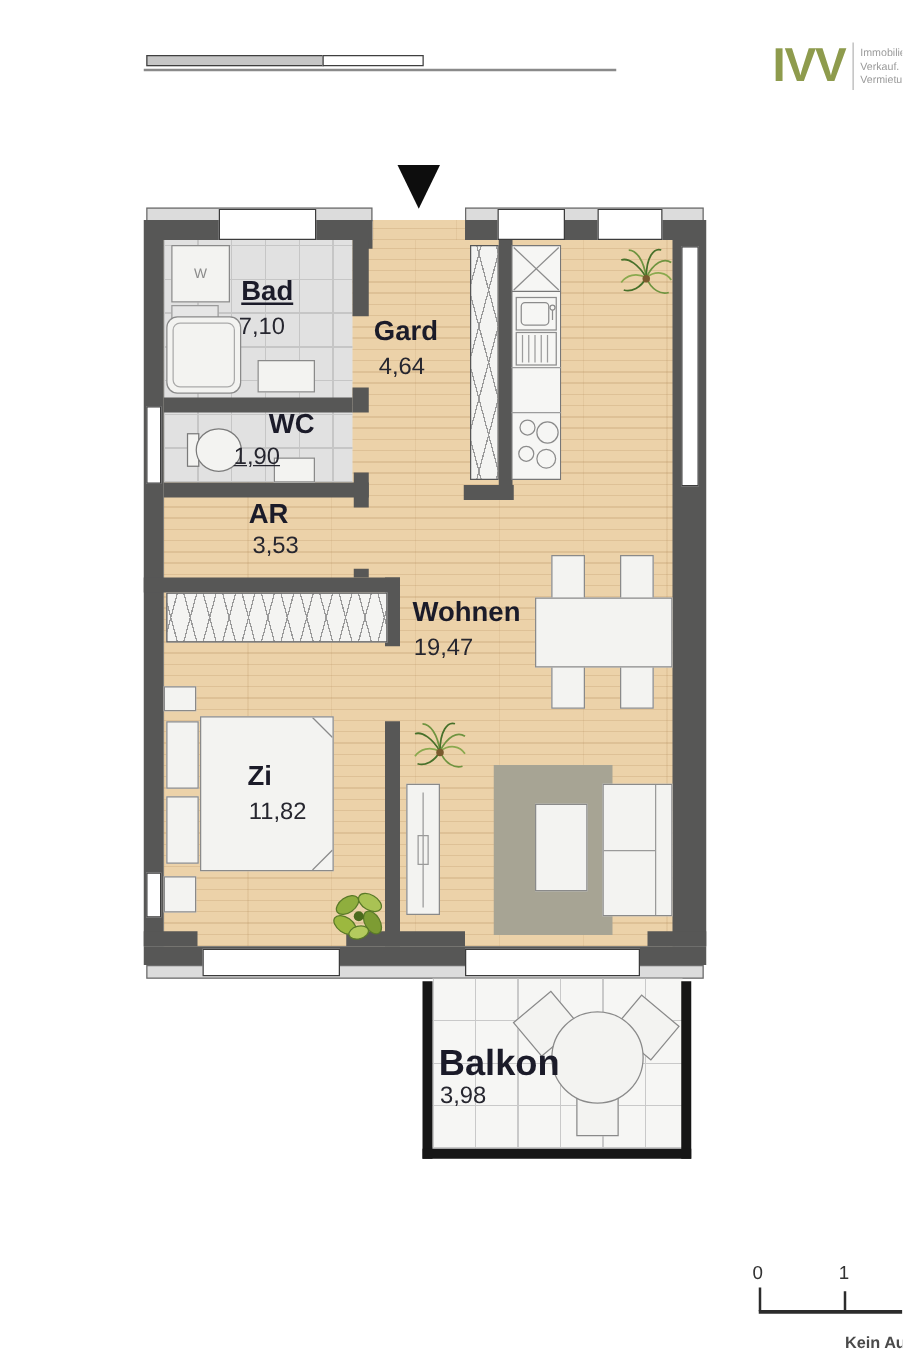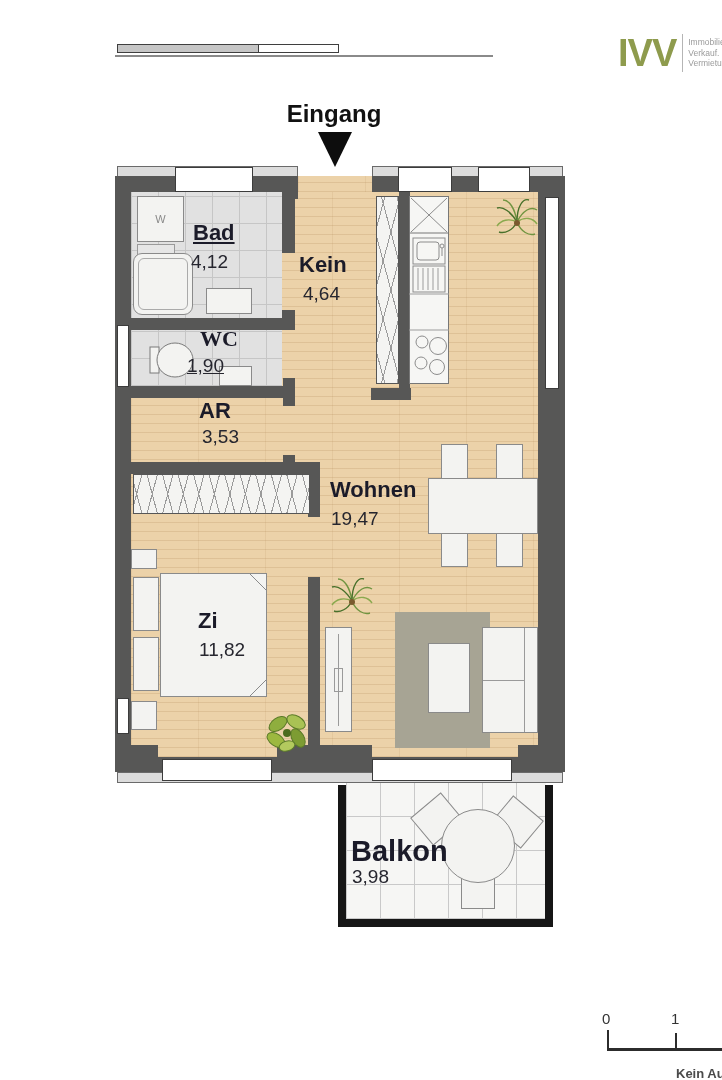--- a/index.html
+++ b/index.html
@@ -43,21 +43,20 @@
   <div class="abs" style="left:618px;top:34px;display:flex;align-items:center;">
     <span style="font-size:38px;font-weight:700;color:#8e9b4d;letter-spacing:-1px;line-height:1;">IVV</span>
     <span style="width:1px;height:38px;background:#b5b5b5;margin:0 5px 0 6px;"></span>
     <span style="display:flex;flex-direction:column;font-size:8.5px;line-height:10.5px;color:#9b9b9b;">
       <span>Immobilien.</span>
       <span>Verkauf.</span>
       <span>Vermietung.</span>
     </span>
   </div>
 
-  <div class="abs" style="left:269px;top:100px;width:130px;text-align:center;font-size:24px;font-weight:700;color:#111;">Eingang</div>
   <div class="abs" style="left:318px;top:132px;width:0;height:0;border-left:17px solid transparent;border-right:17px solid transparent;border-top:35px solid #0d0d0d;"></div>
 
   <div class="abs wood" style="left:131px;top:192px;width:409px;height:565px;"></div>
   <div class="abs wood" style="left:298px;top:176px;width:74px;height:16px;"></div>
   <div class="abs tile" style="left:131px;top:192px;width:151px;height:194px;"></div>
 
   <div class="abs sill" style="left:117px;top:166px;width:181px;height:11px;"></div>
   <div class="abs sill" style="left:372px;top:166px;width:191px;height:11px;"></div>
   <div class="abs sill" style="left:117px;top:772px;width:446px;height:11px;"></div>
 
@@ -210,24 +209,24 @@
         <ellipse cx="32" cy="14" rx="10" ry="6" transform="rotate(30 32 14)" fill="#a9c254"></ellipse>
         <ellipse cx="34" cy="30" rx="10" ry="6" transform="rotate(60 34 30)" fill="#7d9c33"></ellipse>
         <ellipse cx="12" cy="32" rx="10" ry="6" transform="rotate(35 12 32)" fill="#9cb83f"></ellipse>
         <ellipse cx="23" cy="38" rx="8" ry="5" transform="rotate(-15 23 38)" fill="#b3ca5e"></ellipse>
       </g>
       <circle cx="23" cy="25" r="4" fill="#4c6b1d"></circle>
     </svg>
   </div>
 
   <div class="abs room-name" style="left:193px;top:220px;text-decoration:underline;">Bad</div>
-  <div class="abs room-area" style="left:191px;top:251px;">4,12</div>
-  <div class="abs room-name" style="left:299px;top:252px;">Kein</div>
+  <div class="abs room-area" style="left:191px;top:251px;">7,10</div>
+  <div class="abs room-name" style="left:299px;top:252px;">Gard</div>
   <div class="abs room-area" style="left:303px;top:283px;">4,64</div>
-  <div class="abs room-name" style="left:200px;top:326px;font-family:Liberation Serif, serif;">WC</div>
+  <div class="abs room-name" style="left:215px;top:326px;">WC</div>
   <div class="abs room-area" style="left:187px;top:355px;text-decoration:underline;">1,90</div>
   <div class="abs room-name" style="left:199px;top:398px;">AR</div>
   <div class="abs room-area" style="left:202px;top:426px;">3,53</div>
   <div class="abs room-name" style="left:330px;top:477px;">Wohnen</div>
   <div class="abs room-area" style="left:331px;top:508px;">19,47</div>
   <div class="abs room-name" style="left:198px;top:608px;">Zi</div>
   <div class="abs room-area" style="left:199px;top:639px;">11,82</div>
   <div class="abs room-name" style="left:351px;top:835px;font-size:29px;">Balkon</div>
   <div class="abs room-area" style="left:352px;top:866px;">3,98</div>
 

